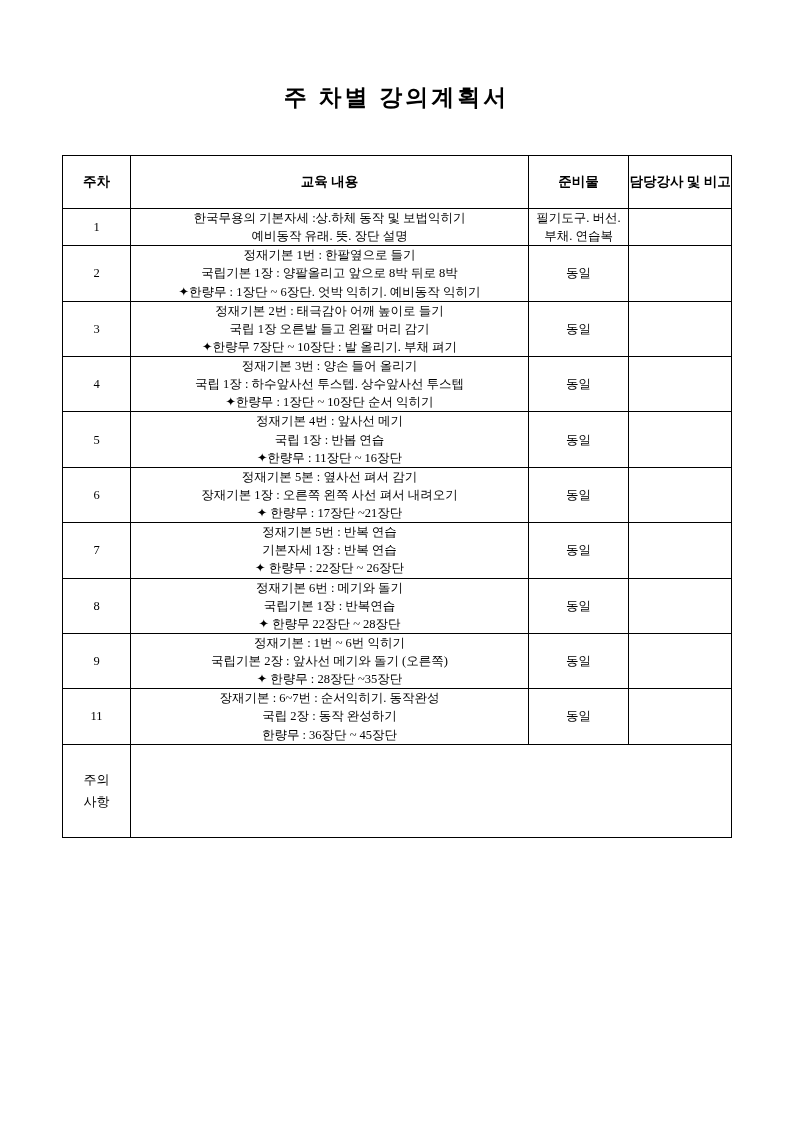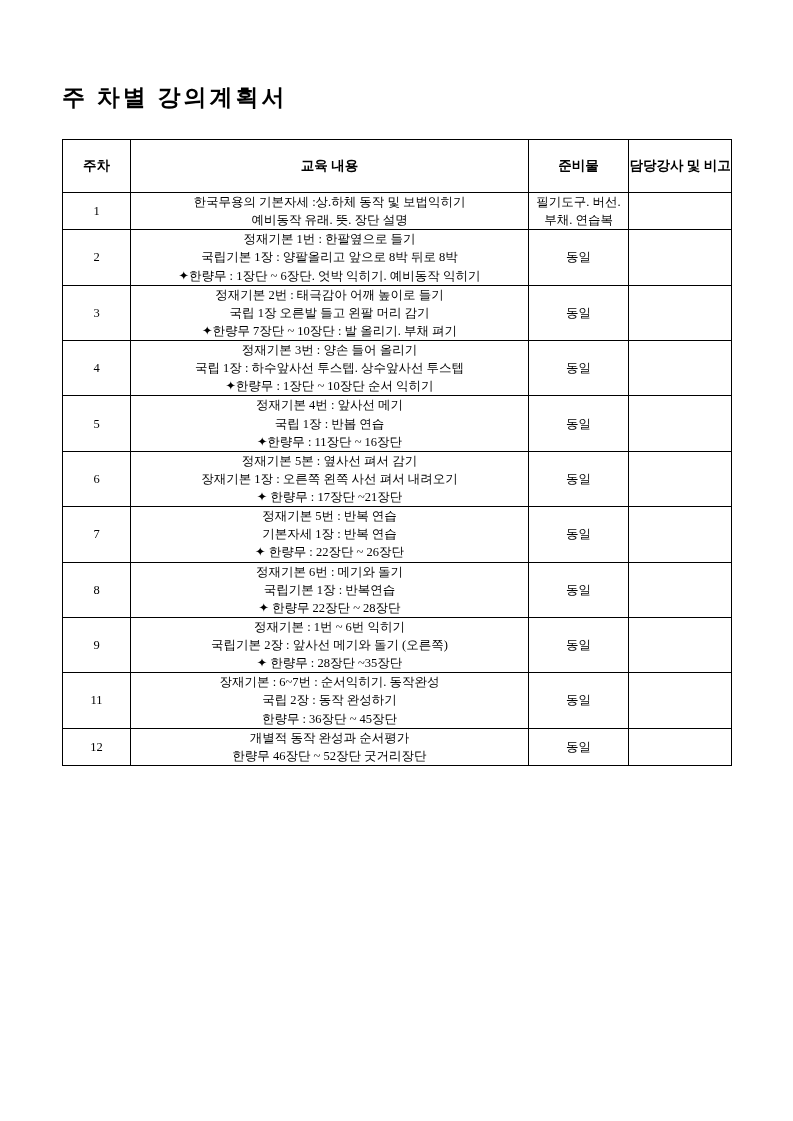--- a/index.html
+++ b/index.html
@@ -15,29 +15,30 @@
     position: relative;
   }
   .page {
     width: 793px;
     height: 1121px;
     box-sizing: border-box;
     padding: 0 62px;
     position: relative;
   }
   .doc-title {
+    text-align: center;
     font-size: 23px;
     font-weight: bold;
     letter-spacing: 3px;
     margin-top: 82px;
     margin-bottom: 0;
     font-family: "Liberation Serif", "DejaVu Serif", serif;
   }
   table.plan {
-    margin-top: 26px;
+    margin-top: 42px;
     border-collapse: collapse;
     width: 669px;
     table-layout: fixed;
     font-family: Liberation Serif, serif;
   }
   table.plan td, table.plan th {
     border: 1px solid #000000;
     padding: 0;
     vertical-align: middle;
     text-align: center;
@@ -228,29 +229,25 @@
           <span class="line">장재기본 : 6~7번 : 순서익히기. 동작완성</span>
           <span class="line">국립 2장 : 동작 완성하기</span>
           <span class="line">한량무 : 36장단 ~ 45장단</span>
         </td>
         <td class="prep">
           <span class="line">동일</span>
         </td>
         <td class="instructor"></td>
       </tr>
 
-      <tr>
-        <td class="week">12</td>
-        <td class="content">
-          <span class="line">개별적 동작 완성과 순서평가</span>
-          <span class="line">한량무 46장단 ~ 52장단 굿거리장단</span>
-        </td>
-        <td class="prep">
-          <span class="line">동일</span>
-        </td>
-        <td class="instructor"></td>
-      </tr>
-
+
+      <tr class="notes">
+        <td class="notes-label">
+          <span class="line">주의</span>
+          <span class="line">사항</span>
+        </td>
+        <td class="notes-body" colspan="3"></td>
+      </tr>
 
     </tbody>
   </table>
 
 </div>
 
 </body></html>

